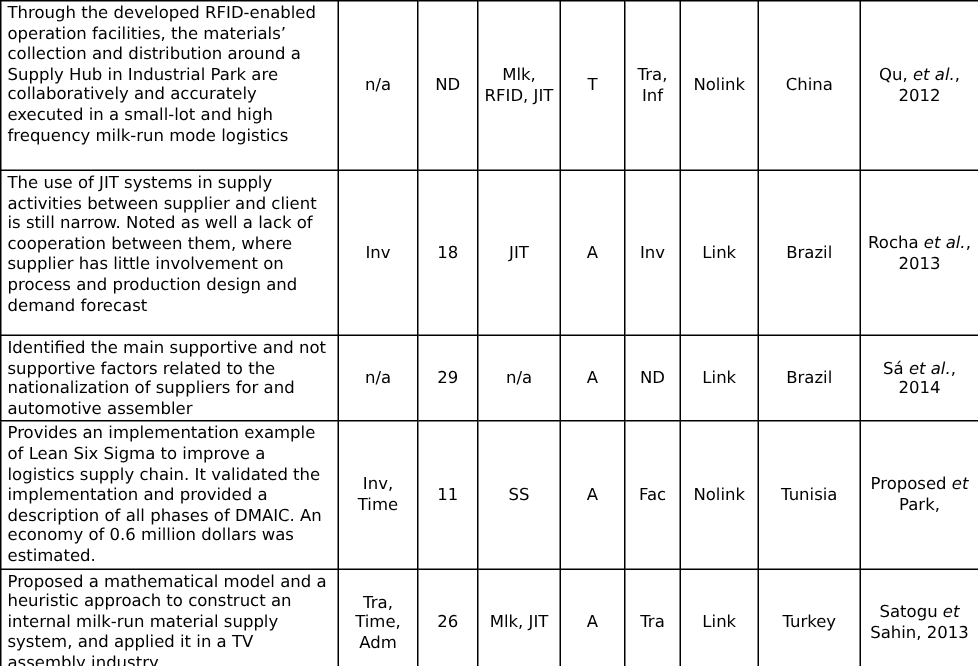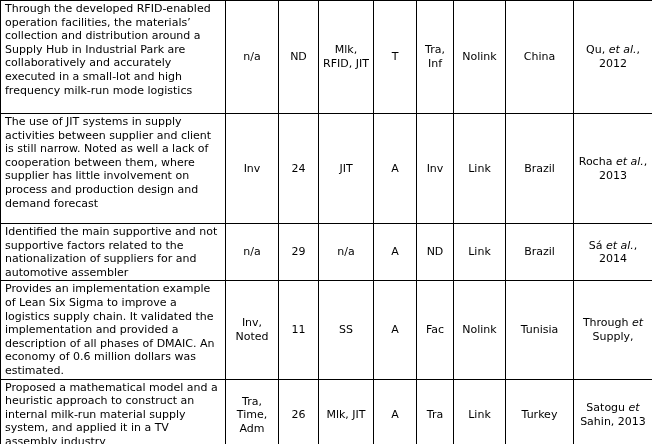--- a/index.html
+++ b/index.html
@@ -69,49 +69,49 @@
     <td>Mlk, RFID, JIT</td>
     <td>T</td>
     <td>Tra, Inf</td>
     <td>Nolink</td>
     <td>China</td>
     <td class="ref"><span>Qu, </span><i>et al.</i><span>, 2012</span></td>
   </tr>
         <tr class="row-2">
     <td class="desc">The use of JIT systems in supply activities between supplier and client is still narrow. Noted as well a lack of cooperation between them, where supplier has little involvement on process and production design and demand forecast</td>
     <td>Inv</td>
-    <td>24</td>
+    <td>18</td>
     <td>JIT</td>
     <td>A</td>
     <td>Inv</td>
     <td>Link</td>
     <td>Brazil</td>
     <td class="ref"><span>Rocha </span><i>et al.</i><span>, 2013</span></td>
   </tr>
         <tr class="row-3">
     <td class="desc">Identified the main supportive and not supportive factors related to the nationalization of suppliers for and automotive assembler</td>
     <td>n/a</td>
     <td>29</td>
     <td>n/a</td>
     <td>A</td>
     <td>ND</td>
     <td>Link</td>
     <td>Brazil</td>
     <td class="ref"><span>Sá </span><i>et al.</i><span>, 2014</span></td>
   </tr>
         <tr class="row-4">
     <td class="desc">Provides an implementation example of Lean Six Sigma to improve a logistics supply chain. It validated the implementation and provided a description of all phases of DMAIC. An economy of 0.6 million dollars was estimated.</td>
-    <td>Inv, Noted</td>
+    <td>Inv, Time</td>
     <td>11</td>
     <td>SS</td>
     <td>A</td>
     <td>Fac</td>
     <td>Nolink</td>
     <td>Tunisia</td>
-    <td class="ref"><span>Through </span><i>et</i><span> Supply,</span></td>
+    <td class="ref"><span>Proposed </span><i>et</i><span> Park,</span></td>
   </tr>
         <tr class="row-5">
     <td class="desc">Proposed a mathematical model and a heuristic approach to construct an internal milk-run material supply system, and applied it in a TV assembly industry</td>
     <td>Tra, Time, Adm</td>
     <td>26</td>
     <td>Mlk, JIT</td>
     <td>A</td>
     <td>Tra</td>
     <td>Link</td>
     <td>Turkey</td>

